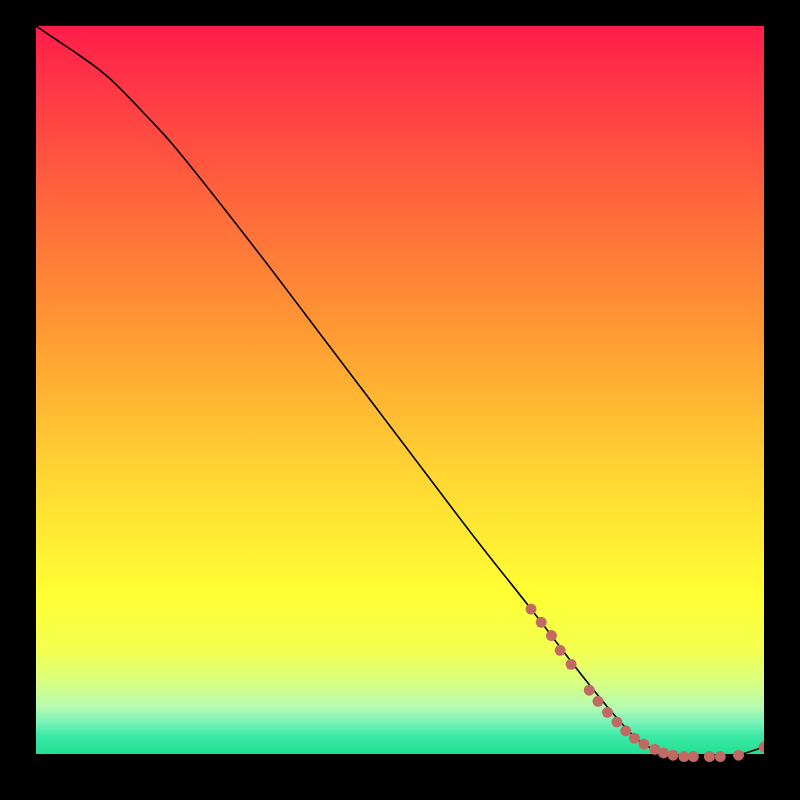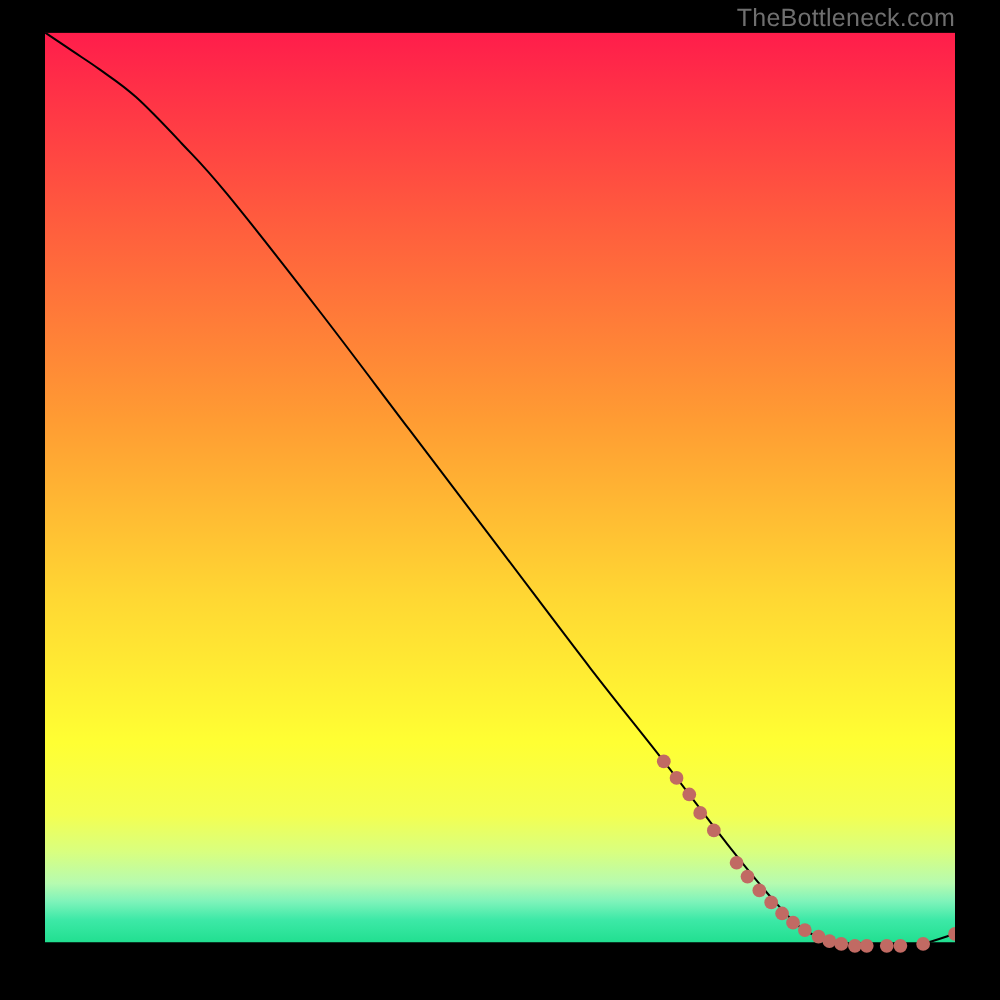--- a/index.html
+++ b/index.html
@@ -43,21 +43,20 @@
     font-size: 20px;
     font-weight: 500;
     letter-spacing: 0.2px;
   }
 </style>
 </head>
 <body>
 
 <div class="stage">
 
-  <div class="watermark">TheBottleneck.com</div>
 
   <div class="plot-area">
     <svg class="gradient-bg" viewBox="0 0 100 100" preserveAspectRatio="none">
       <defs>
         <linearGradient id="bg-grad" x1="0" y1="0" x2="0" y2="1">
             <stop offset="0%" stop-color="#ff1d4b"></stop>
             <stop offset="20%" stop-color="#ff5a3e"></stop>
             <stop offset="42%" stop-color="#ff9a33"></stop>
             <stop offset="62%" stop-color="#ffd733"></stop>
             <stop offset="78%" stop-color="#ffff33"></stop>

